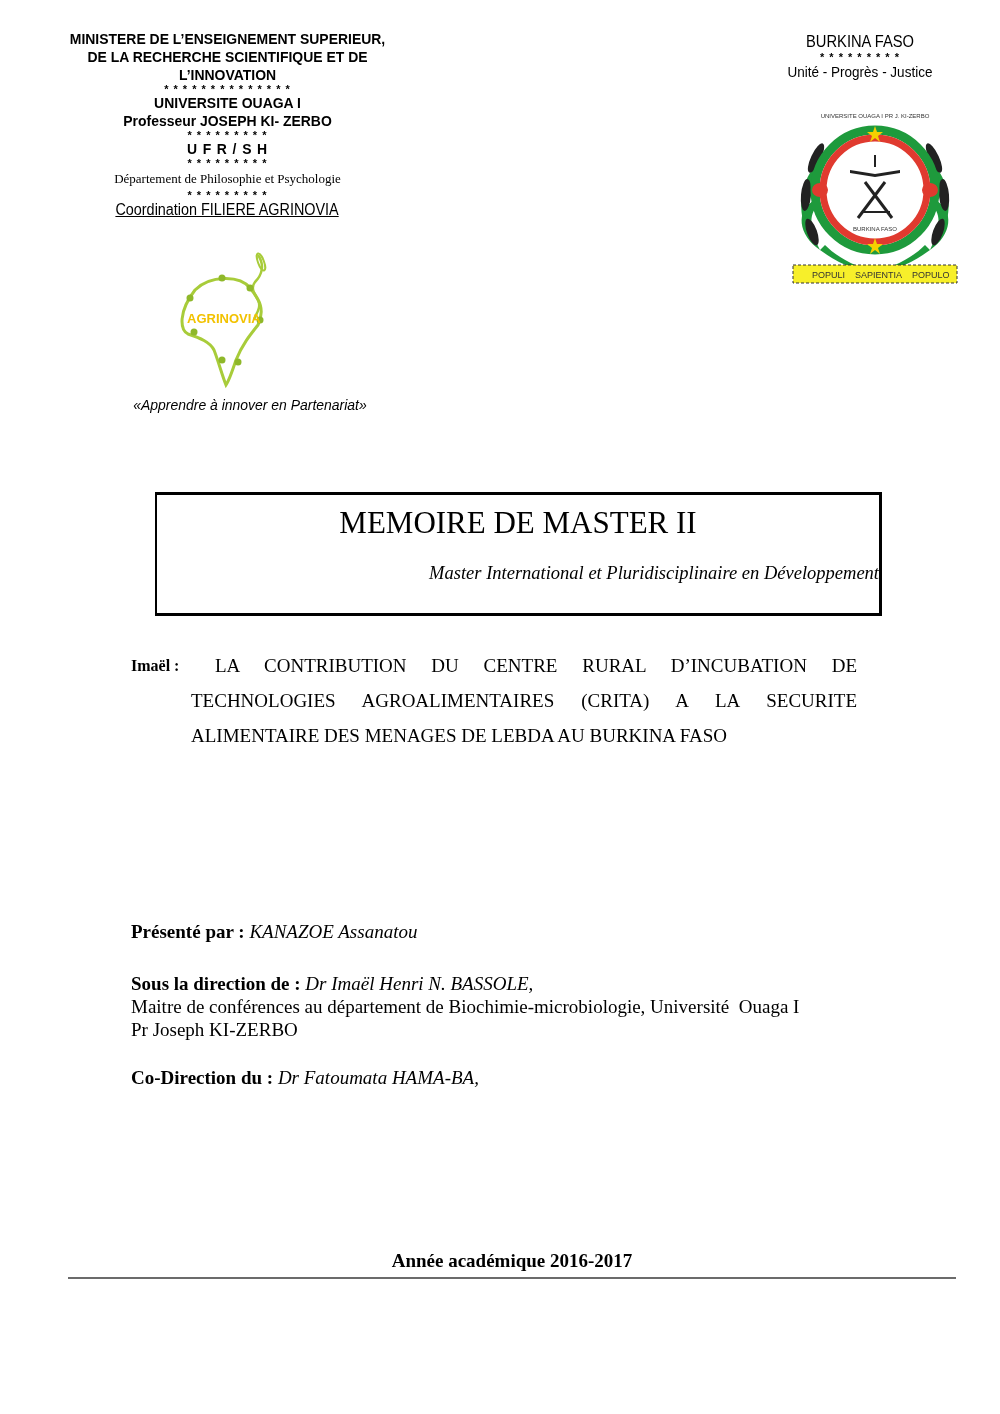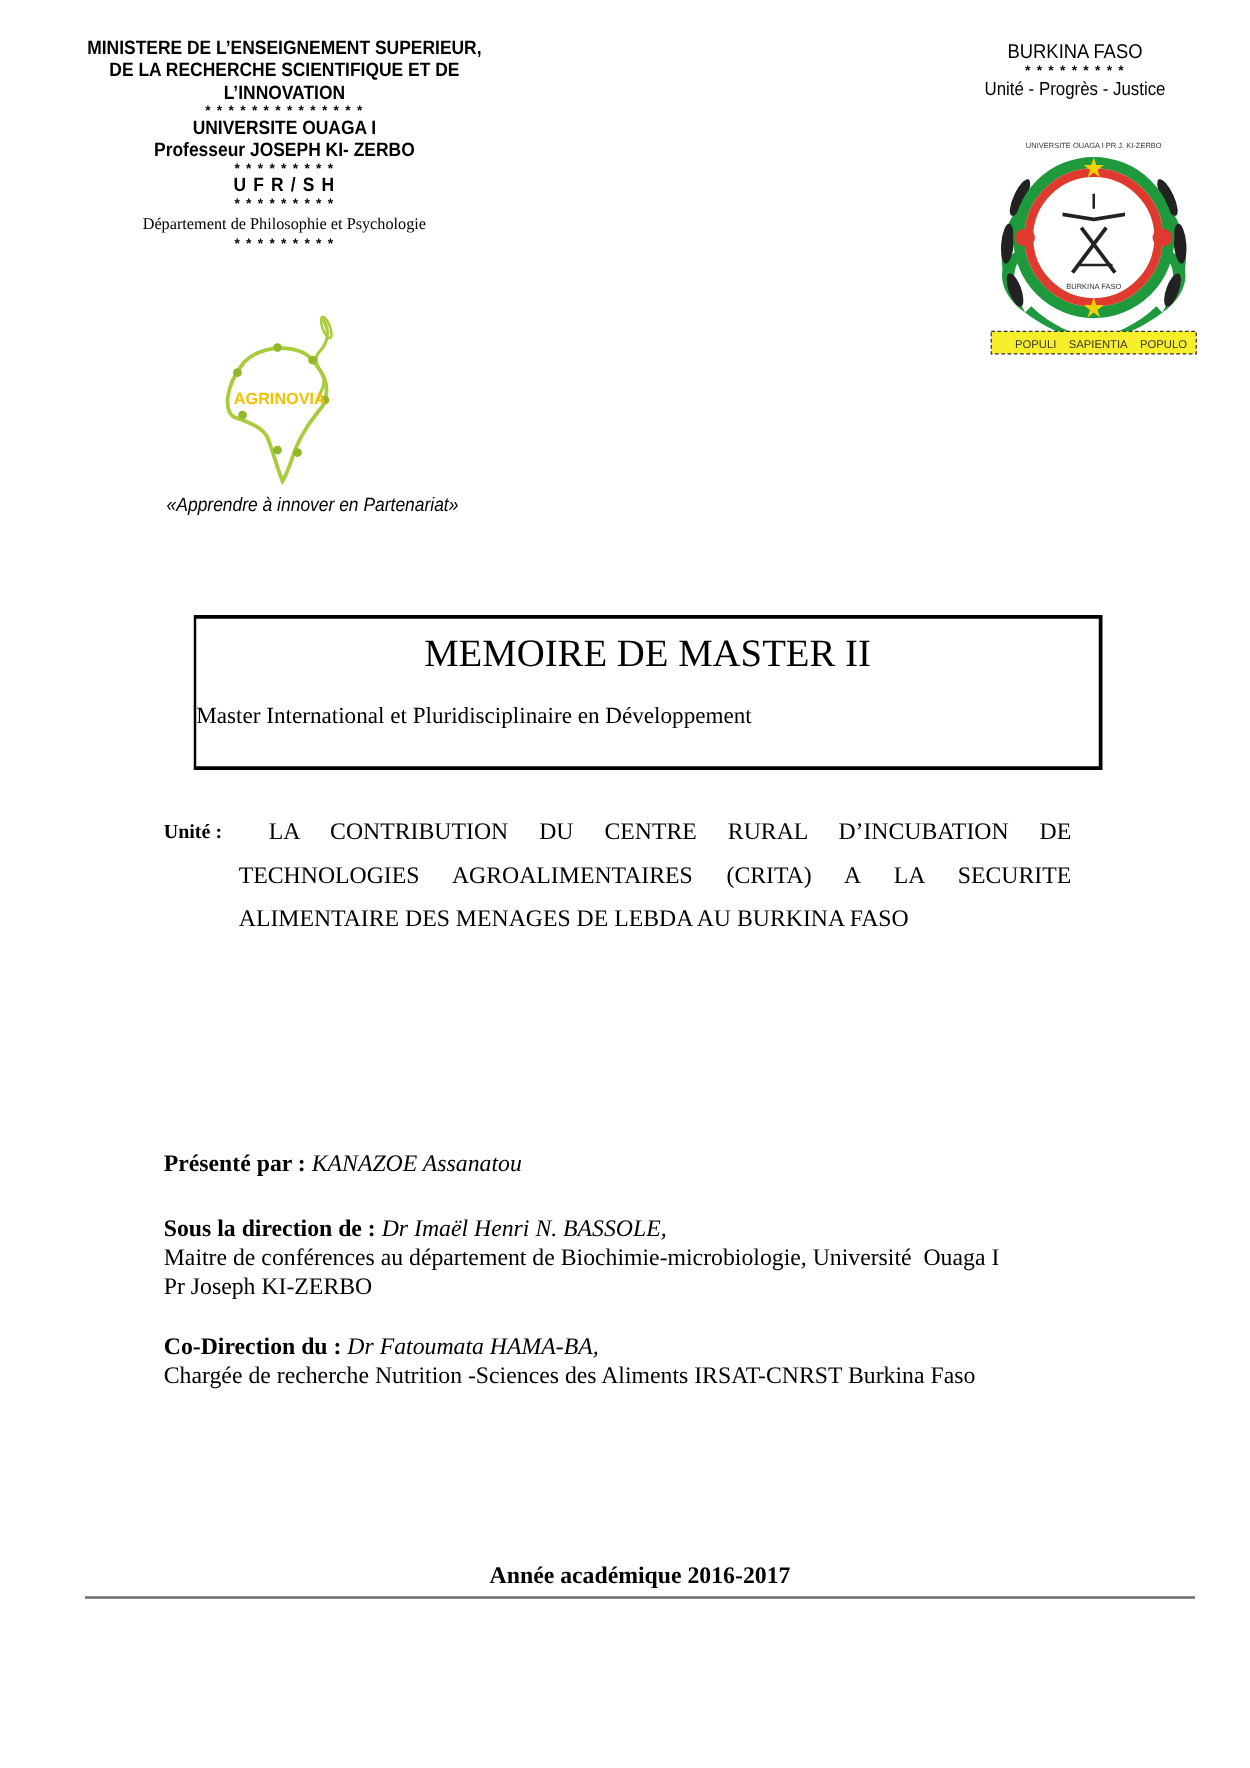--- a/index.html
+++ b/index.html
@@ -20,21 +20,21 @@
   .right-head .motto { font-family: "Liberation Sans", sans-serif; font-size: 15px; line-height: 20px; transform: scaleX(0.9); }
 
   .emblem { left: 790px; top: 100px; width: 170px; height: 190px; }
   .agri-logo { left: 170px; top: 250px; width: 110px; height: 140px; }
 
   .slogan { left: 100px; top: 396px; width: 300px; text-align: center; font-family: "Liberation Sans", sans-serif; font-style: italic; font-size: 15.5px; transform: scaleX(0.9); }
 
   
   .title-box { left: 155px; top: 492px; width: 727px; height: 124px; border: 3px solid #000; border-left-width: 2px; box-sizing: border-box; }
   .title-box .t1 { position: absolute; left: 0; right: 0; top: 10px; text-align: center; font-family: "Liberation Serif", serif; font-size: 31px; line-height: 36px; }
-  .title-box .t2 { position: absolute; left: 0; right: 0; top: 67px; text-align: left; font-family: "Liberation Serif", serif; font-size: 18.5px; line-height: 22px; }
+  .title-box .t2 { position: absolute; left: 0; right: 0; top: 67px; text-align: right; font-family: "Liberation Serif", serif; font-size: 18.5px; line-height: 22px; font-style: italic; }
 
   
   .theme { left: 131px; top: 648px; width: 726px; font-family: "Liberation Serif", serif; font-size: 19px; line-height: 35px; }
   .theme .label { position: absolute; left: 0; top: 0; font-weight: bold; font-size: 16px; }
   .theme .line { position: absolute; left: 60px; width: 666px; text-align: justify; text-align-last: justify; white-space: nowrap; }
   .theme .line.l1 { left: 84px; width: 642px; top: 0; }
   .theme .line.l2 { top: 35px; }
   .theme .line.l3 { top: 70px; text-align-last: left; }
 
   
@@ -54,20 +54,21 @@
   <div class="b">DE LA RECHERCHE SCIENTIFIQUE ET DE</div>
   <div class="b">L’INNOVATION</div>
   <div class="stars">* * * * * * * * * * * * * *</div>
   <div class="b">UNIVERSITE OUAGA I</div>
   <div class="b">Professeur JOSEPH KI- ZERBO</div>
   <div class="stars">* * * * * * * * *</div>
   <div class="b" style="letter-spacing:1px;">U F R / S H</div>
   <div class="stars">* * * * * * * * *</div>
   <div class="dept">Département de Philosophie et Psychologie</div>
   <div class="stars">* * * * * * * * *</div>
+  <div><span class="coord">Coordination FILIERE AGRINOVIA</span></div>
 </div>
 
 <div class="abs right-head">
   <div class="country">BURKINA FASO</div>
   <div class="stars">* * * * * * * * *</div>
   <div class="motto">Unité - Progrès - Justice</div>
 </div>
 
 <div class="abs emblem">
   <svg width="170" height="190" viewBox="0 0 170 190">
@@ -134,38 +135,37 @@
 </div>
 
 <div class="abs slogan">«Apprendre à innover en Partenariat»</div>
 
 <div class="abs title-box">
   <div class="t1">MEMOIRE DE MASTER II</div>
   <div class="t2">Master International et Pluridisciplinaire en Développement</div>
 </div>
 
 <div class="abs theme" style="height:110px;">
-  <span class="label">Unité :</span>
+  <span class="label">Imaël :</span>
   <div class="line l1">LA CONTRIBUTION DU CENTRE RURAL D’INCUBATION DE</div>
   <div class="line l2">TECHNOLOGIES AGROALIMENTAIRES (CRITA) A LA SECURITE</div>
   <div class="line l3">ALIMENTAIRE DES MENAGES DE LEBDA AU BURKINA FASO</div>
 </div>
 
 <div class="abs credits" style="height:200px;">
   <div class="blk" style="top:0;">
     <b>Présenté par :</b>
     <i>KANAZOE Assanatou</i>
   </div>
   <div class="blk" style="top:52px;">
     <b>Sous la direction de :</b>
     <i>Dr Imaël Henri  N. BASSOLE,</i>
   </div>
   <div class="blk" style="top:75px; width:726px; white-space:pre;">Maitre de conférences au département de Biochimie-microbiologie, Université  Ouaga I</div>
   <div class="blk" style="top:98px;font-family:Liberation Serif, serif;">Pr Joseph KI-ZERBO</div>
   <div class="blk" style="top:146px;">
     <b>Co-Direction du :</b>
     <i>Dr Fatoumata HAMA-BA,</i>
   </div>
-  <div class="blk" style="top:169px;">Chargée de recherche Nutrition -Sciences des Aliments IRSAT-CNRST Burkina Faso</div>
 </div>
 
 <div class="abs year">Année académique 2016-2017</div>
 <div class="abs rule"></div>
 
 </body></html>

